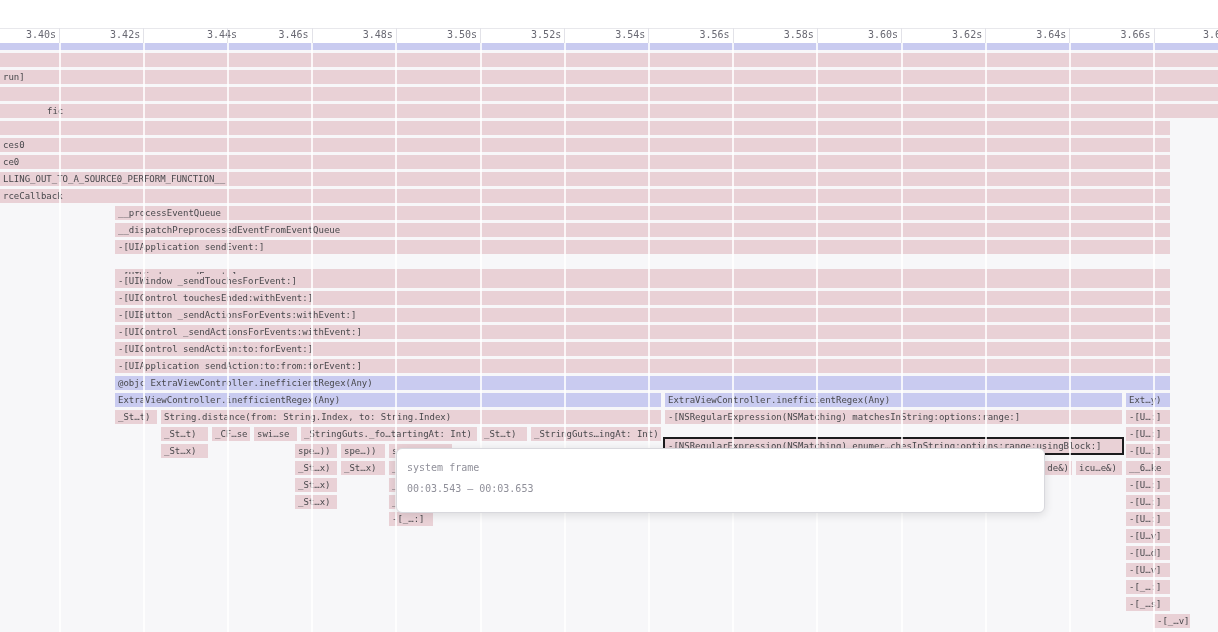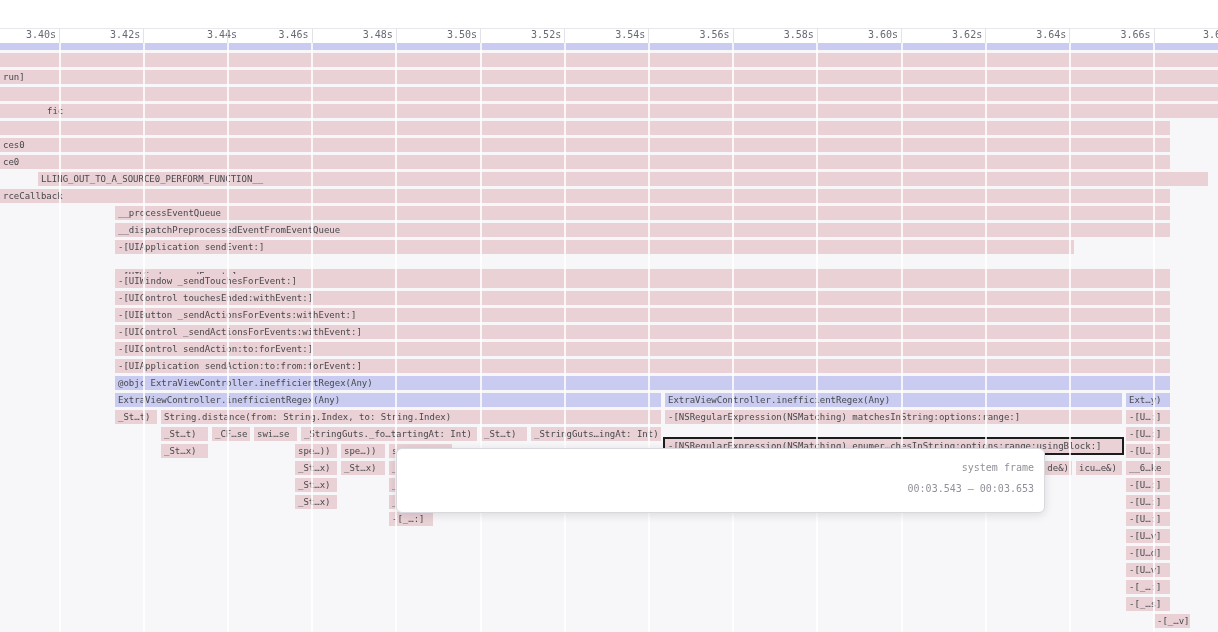--- a/index.html
+++ b/index.html
@@ -26,21 +26,21 @@
   .bar.selected{outline:2px solid #1c1c1e;z-index:3;}
   .bar.align-right span{text-align:right;}
   .tooltip{
     position:absolute;left:396px;top:448px;width:649px;height:65px;box-sizing:border-box;
     background:#ffffff;border:1px solid #d8d8dd;border-radius:6px;
     box-shadow:0 2px 10px rgba(0,0,0,0.12);z-index:10;
     padding:6px 10px;font-size:10px;
   }
   .tooltip .line1{display:flex;align-items:center;height:17px;color:#2a2a2e;white-space:nowrap;overflow:hidden;}
   .tooltip .swatch{width:10px;height:10px;border-radius:2px;background:#ecd3d8;margin-right:6px;flex:0 0 auto;}
-  .tooltip .line2,.tooltip .line3{height:17px;line-height:17px;margin-top:4px;color:#90909a;white-space:nowrap;text-align:right;}
+  .tooltip .line2,.tooltip .line3{height:17px;line-height:17px;margin-top:4px;color:#90909a;white-space:nowrap;}
 </style>
 </head>
 <body>
 
 <div class="stage">
   <div class="ruler-bg"></div>
   <div class="ruler-divider"></div>
   <div id="ticks">
       <div class="tick-label" style="left: -4px; width: 60px;">3.40s</div>
       <div class="tick-stub" style="left: 59px;"></div>
@@ -88,33 +88,33 @@
       </div>
       <div class="bar" style="left: 0px; top: 121px; width: 1170px;">
         <span></span>
       </div>
       <div class="bar" style="left: 0px; top: 138px; width: 1170px;">
         <span>ces0</span>
       </div>
       <div class="bar" style="left: 0px; top: 155px; width: 1170px;">
         <span>ce0</span>
       </div>
-      <div class="bar" style="left: 0px; top: 172px; width: 1170px; margin-left: 38px;">
+      <div class="bar" style="left: 0px; top: 172px; width: 1170px;">
         <span>LLING_OUT_TO_A_SOURCE0_PERFORM_FUNCTION__</span>
       </div>
       <div class="bar" style="left: 0px; top: 189px; width: 1170px;">
         <span>rceCallback</span>
       </div>
       <div class="bar" style="left: 115px; top: 206px; width: 1055px;">
         <span>__processEventQueue</span>
       </div>
       <div class="bar" style="left: 115px; top: 223px; width: 1055px;">
         <span>__dispatchPreprocessedEventFromEventQueue</span>
       </div>
-      <div class="bar" style="left: 115px; top: 240px; width: 959px;">
+      <div class="bar" style="left: 115px; top: 240px; width: 1055px;">
         <span>-[UIApplication sendEvent:]</span>
       </div>
       <div class="bar" style="left: 115px; top: 257px; width: 1055px; margin-top: 12px;">
         <span>-[UIWindow sendEvent:]</span>
       </div>
       <div class="bar" style="left: 115px; top: 274px; width: 1055px;">
         <span>-[UIWindow _sendTouchesForEvent:]</span>
       </div>
       <div class="bar" style="left: 115px; top: 291px; width: 1055px;">
         <span>-[UIControl touchesEnded:withEvent:]</span>

